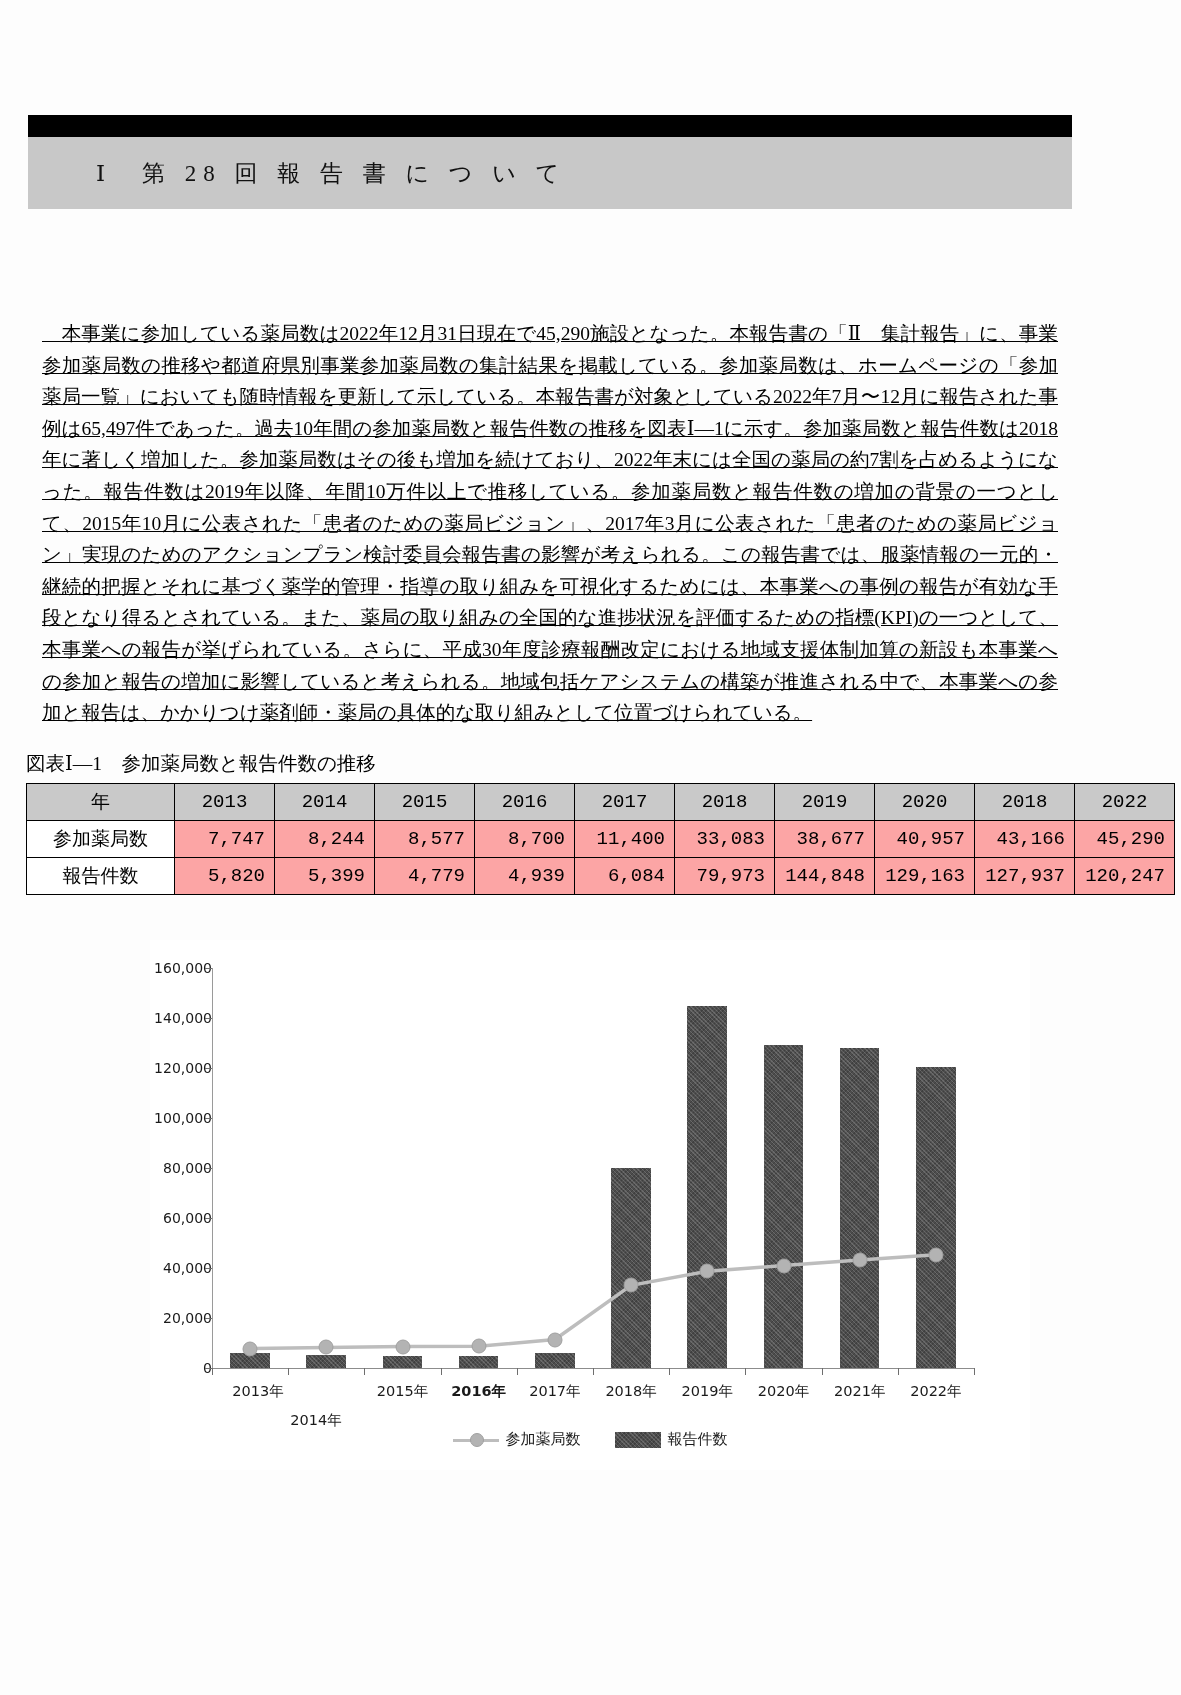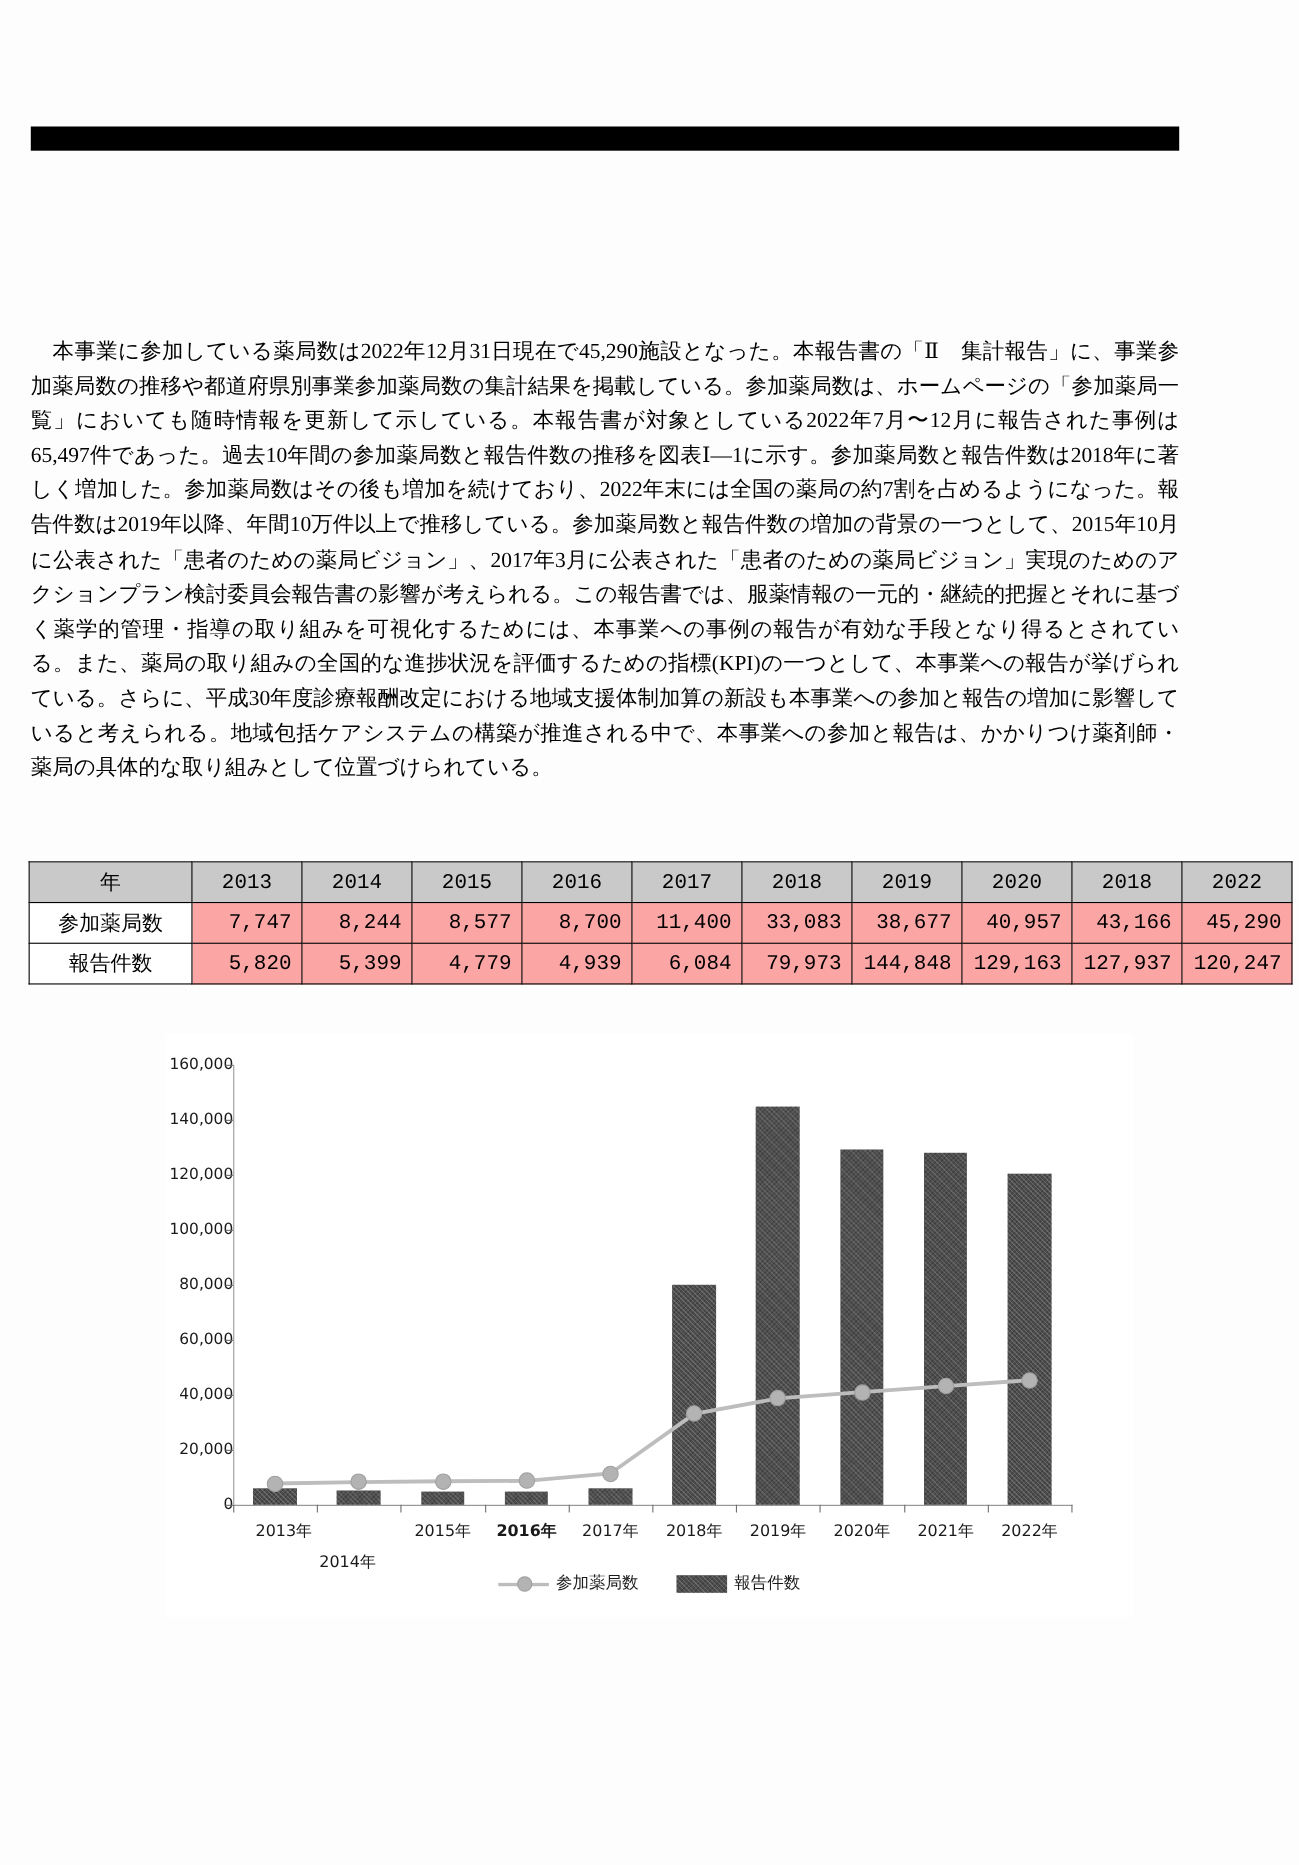--- a/index.html
+++ b/index.html
@@ -66,21 +66,21 @@
     position: absolute;
     left: 26px;
     top: 302px;
     width: 1048px;
     font-size: 19.5px;
     line-height: 31.6px;
     text-align: justify;
     text-justify: inter-character;
     letter-spacing: 0px;
   }
-  .body-text p { margin: 2px; }
+  .body-text p { margin: 16px; text-decoration: underline; }
 
   
   .table-caption {
     position: absolute;
     left: 26px;
     top: 750px;
     font-size: 19.5px;
     white-space: nowrap;
   }
 
@@ -259,27 +259,31 @@
     z-index: 4;
   }
 </style>
 </head>
 <body>
 
 <div class="page">
 
   <div class="banner-wrap">
     <div class="banner-black"></div>
+    <div class="banner-gray">
+      <div class="banner-title">Ⅰ　第 28 回 報 告 書 に つ い て</div>
+    </div>
   </div>
 
 
   <div class="body-text">
     <p>　本事業に参加している薬局数は2022年12月31日現在で45,290施設となった。本報告書の「Ⅱ　集計報告」に、事業参加薬局数の推移や都道府県別事業参加薬局数の集計結果を掲載している。参加薬局数は、ホームページの「参加薬局一覧」においても随時情報を更新して示している。本報告書が対象としている2022年7月〜12月に報告された事例は65,497件であった。過去10年間の参加薬局数と報告件数の推移を図表Ⅰ—1に示す。参加薬局数と報告件数は2018年に著しく増加した。参加薬局数はその後も増加を続けており、2022年末には全国の薬局の約7割を占めるようになった。報告件数は2019年以降、年間10万件以上で推移している。参加薬局数と報告件数の増加の背景の一つとして、2015年10月に公表された「患者のための薬局ビジョン」、2017年3月に公表された「患者のための薬局ビジョン」実現のためのアクションプラン検討委員会報告書の影響が考えられる。この報告書では、服薬情報の一元的・継続的把握とそれに基づく薬学的管理・指導の取り組みを可視化するためには、本事業への事例の報告が有効な手段となり得るとされている。また、薬局の取り組みの全国的な進捗状況を評価するための指標(KPI)の一つとして、本事業への報告が挙げられている。さらに、平成30年度診療報酬改定における地域支援体制加算の新設も本事業への参加と報告の増加に影響していると考えられる。地域包括ケアシステムの構築が推進される中で、本事業への参加と報告は、かかりつけ薬剤師・薬局の具体的な取り組みとして位置づけられている。</p>
   </div>
 
+  <div class="table-caption">図表Ⅰ—1　参加薬局数と報告件数の推移</div>
 
   <div class="data-table-wrap">
     <table class="data-table">
       <colgroup>
         <col class="c-label">
         <col class="c-year">
           <col class="c-year">
           <col class="c-year">
           <col class="c-year">
           <col class="c-year">

